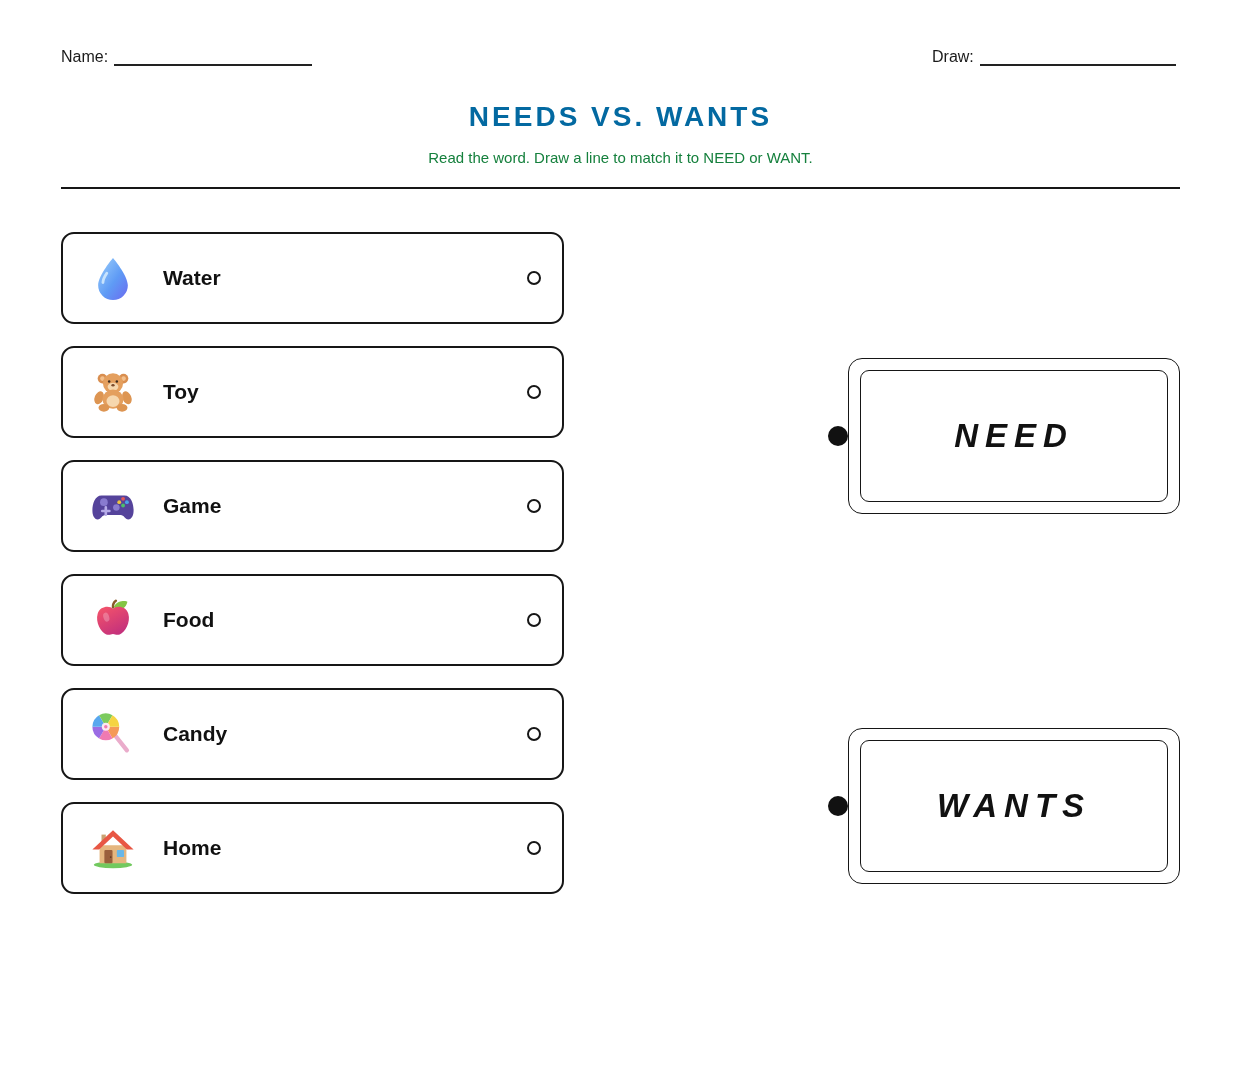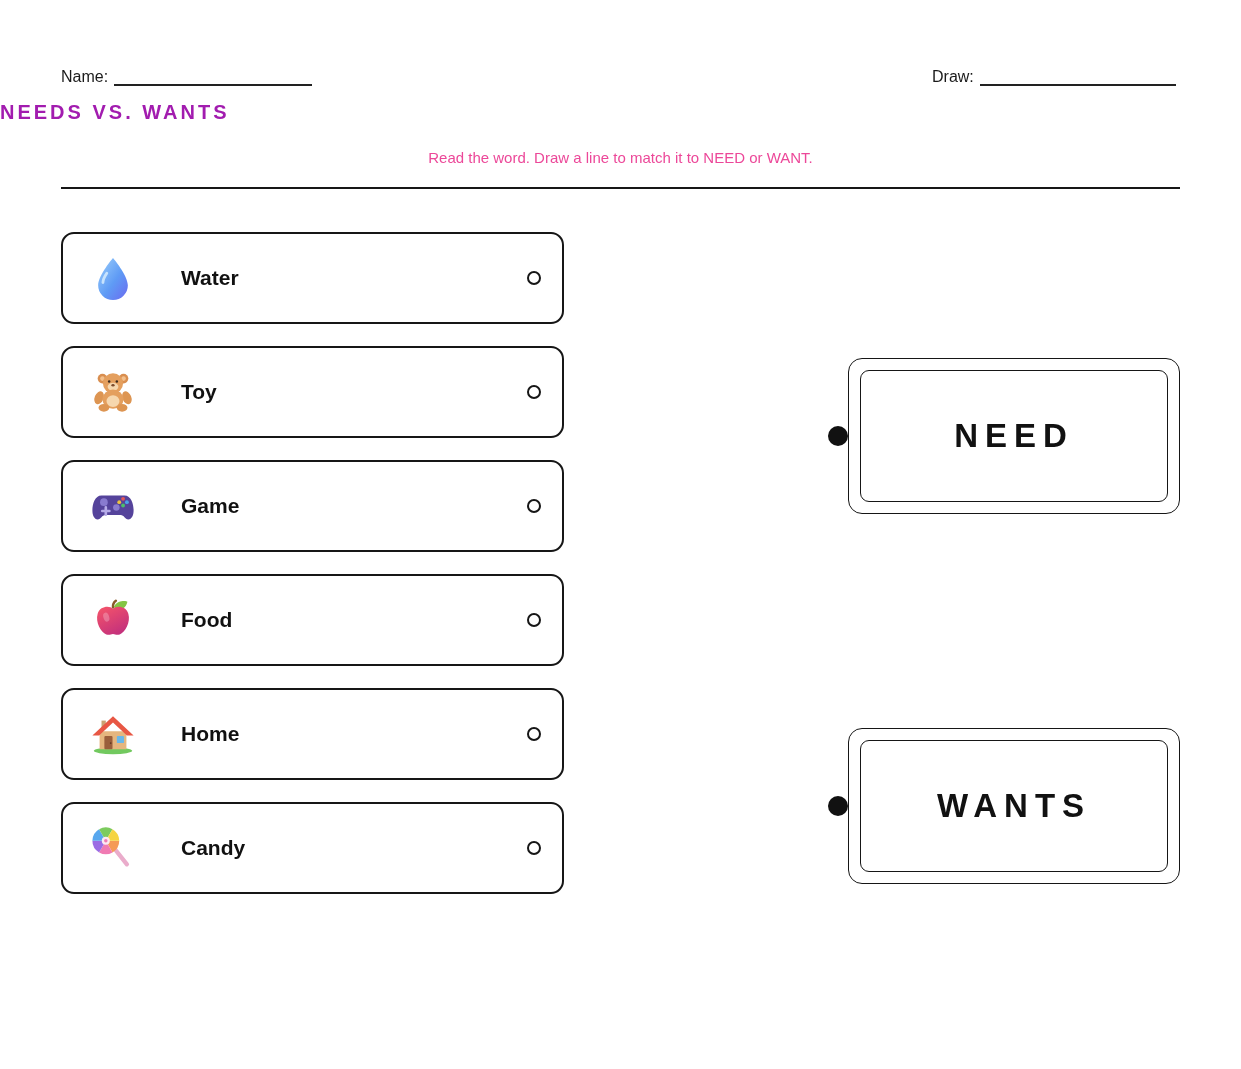--- a/index.html
+++ b/index.html
@@ -8,84 +8,85 @@
 
   .page {
     position: relative;
     width: 1241px;
     height: 1069px;
     background: #fff;
     overflow: hidden;
   }
 
   
-  .field { position: absolute; top: 68px; font-size: 16px; color: #1a1a1a; white-space: nowrap; }
+  .field { position: absolute; top: 48px; font-size: 16px; color: #1a1a1a; white-space: nowrap; }
   .field-name { left: 61px; }
   .field-date { left: 932px; }
   .write-line {
     display: inline-block;
     height: 1em;
     border-bottom: 2px solid #222;
     vertical-align: -4px;
     margin-left: 6px;
   }
   .write-line.name { width: 198px; }
   .write-line.date { width: 196px; }
 
   
   .title {
     position: absolute; top: 101px; left: 0; right: 0;
-    text-align: left;
-    font-size: 20px; font-weight: 700; letter-spacing: 3px;
-    color: #a21caf;
+    text-align: center;
+    font-size: 28px; font-weight: 700; letter-spacing: 3px;
+    color: #0369a1;
   }
   .subtitle {
     position: absolute; top: 149px; left: 0; right: 0;
     text-align: center;
-    font-size: 15px; color: #ec4899;
+    font-size: 15px; color: #15803d;
   }
   .divider {
     position: absolute; top: 187px; left: 61px; width: 1119px;
     border: none; border-top: 2.5px solid #161616;
   }
 
   
   .items { position: absolute; left: 61px; top: 232px; width: 503px; }
   .item-card {
     position: relative;
     height: 92px;
     margin-bottom: 22px;
     border: 2px solid #161616;
     border-radius: 13px;
     background: #fff;
     display: flex;
     align-items: center;
   }
   .item-icon { width: 46px; height: 46px; margin-left: 27px; flex: 0 0 auto; }
   .item-icon svg { width: 100%; height: 100%; display: block; }
-  .item-label { margin-left: 45px; font-size: 21px; font-weight: 700; color: #111; }
+  .item-label { margin-left: 27px; font-size: 21px; font-weight: 700; color: #111; }
   .item-circle {
     position: absolute; right: 21px; top: 50%;
     transform: translateY(-50%);
     width: 14px; height: 14px;
     border: 2.5px solid #161616;
     border-radius: 50%;
     background: #fff;
   }
 
   
   .target-box {
     position: absolute;
     left: 848px;
     width: 332px;
     height: 156px;
     border: 1.5px solid #161616;
     border-radius: 14px;
     padding: 11px;
     background: #fff;
+    font-style: italic;
   }
   .target-box.need { top: 358px; }
   .target-box.want { top: 728px; }
   .target-inner {
     width: 100%; height: 100%;
     border: 1.5px solid #161616;
     border-radius: 9px;
     display: flex; align-items: center; justify-content: center;
   }
   .target-label {
@@ -193,50 +194,50 @@
           </svg>
         </span>
     <span class="item-label">Food</span>
     <span class="item-circle"></span>
   </div>
 
 
   <div class="item-card">
     <span class="item-icon">
           <svg viewBox="0 0 48 48">
-            <ellipse cx="24" cy="41.5" rx="20" ry="3.5" fill="#72c95f"></ellipse>
-            <rect x="12" y="10" width="4.5" height="9" fill="#caa272"></rect>
-            <rect x="10" y="21" width="28" height="19" rx="1" fill="#e5b67f"></rect>
-            <path d="M24 5.5 L45.5 25.5 L38.5 25.5 L24 12 L9.5 25.5 L2.5 25.5 Z" fill="#e85744"></path>
-            <rect x="15" y="26" width="8.5" height="14" rx="1.2" fill="#9a5f3c"></rect>
-            <circle cx="21.6" cy="33.5" r="0.9" fill="#5f3820"></circle>
-            <rect x="28" y="26" width="7.5" height="7.5" rx="1" fill="#69b7e8"></rect>
-          </svg>
-        </span>
-    <span class="item-label">Home</span>
-    <span class="item-circle"></span>
-  </div>
-
-  <div class="item-card">
-    <span class="item-icon">
-          <svg viewBox="0 0 48 48">
             <line x1="25" y1="24" x2="38.5" y2="41" stroke="#eaaccb" stroke-width="4.5" stroke-linecap="round"></line>
             <path d="M16.5 16.5 L30.5 16.5 A14 14 0 0 1 23.5 28.62 Z" fill="#f59a57"></path>
             <path d="M16.5 16.5 L23.5 28.62 A14 14 0 0 1 9.5 28.62 Z" fill="#f07ab2"></path>
             <path d="M16.5 16.5 L9.5 28.62 A14 14 0 0 1 2.5 16.5 Z" fill="#9b6ce4"></path>
             <path d="M16.5 16.5 L2.5 16.5 A14 14 0 0 1 9.5 4.38 Z" fill="#58a7ee"></path>
             <path d="M16.5 16.5 L9.5 4.38 A14 14 0 0 1 23.5 4.38 Z" fill="#7ccb5e"></path>
             <path d="M16.5 16.5 L23.5 4.38 A14 14 0 0 1 30.5 16.5 Z" fill="#f5d442"></path>
             <circle cx="16.5" cy="16.5" r="4.2" fill="#fbe9f2"></circle>
             <circle cx="16.5" cy="16.5" r="1.8" fill="#f07ab2"></circle>
           </svg>
         </span>
     <span class="item-label">Candy</span>
     <span class="item-circle"></span>
   </div>
+
+  <div class="item-card">
+    <span class="item-icon">
+          <svg viewBox="0 0 48 48">
+            <ellipse cx="24" cy="41.5" rx="20" ry="3.5" fill="#72c95f"></ellipse>
+            <rect x="12" y="10" width="4.5" height="9" fill="#caa272"></rect>
+            <rect x="10" y="21" width="28" height="19" rx="1" fill="#e5b67f"></rect>
+            <path d="M24 5.5 L45.5 25.5 L38.5 25.5 L24 12 L9.5 25.5 L2.5 25.5 Z" fill="#e85744"></path>
+            <rect x="15" y="26" width="8.5" height="14" rx="1.2" fill="#9a5f3c"></rect>
+            <circle cx="21.6" cy="33.5" r="0.9" fill="#5f3820"></circle>
+            <rect x="28" y="26" width="7.5" height="7.5" rx="1" fill="#69b7e8"></rect>
+          </svg>
+        </span>
+    <span class="item-label">Home</span>
+    <span class="item-circle"></span>
+  </div>
 </div>
 
   <div class="target-box need">
     <span class="anchor-dot"></span>
     <div class="target-inner">
       <span class="target-label">NEED</span>
     </div>
   </div>
 
   <div class="target-box want">

